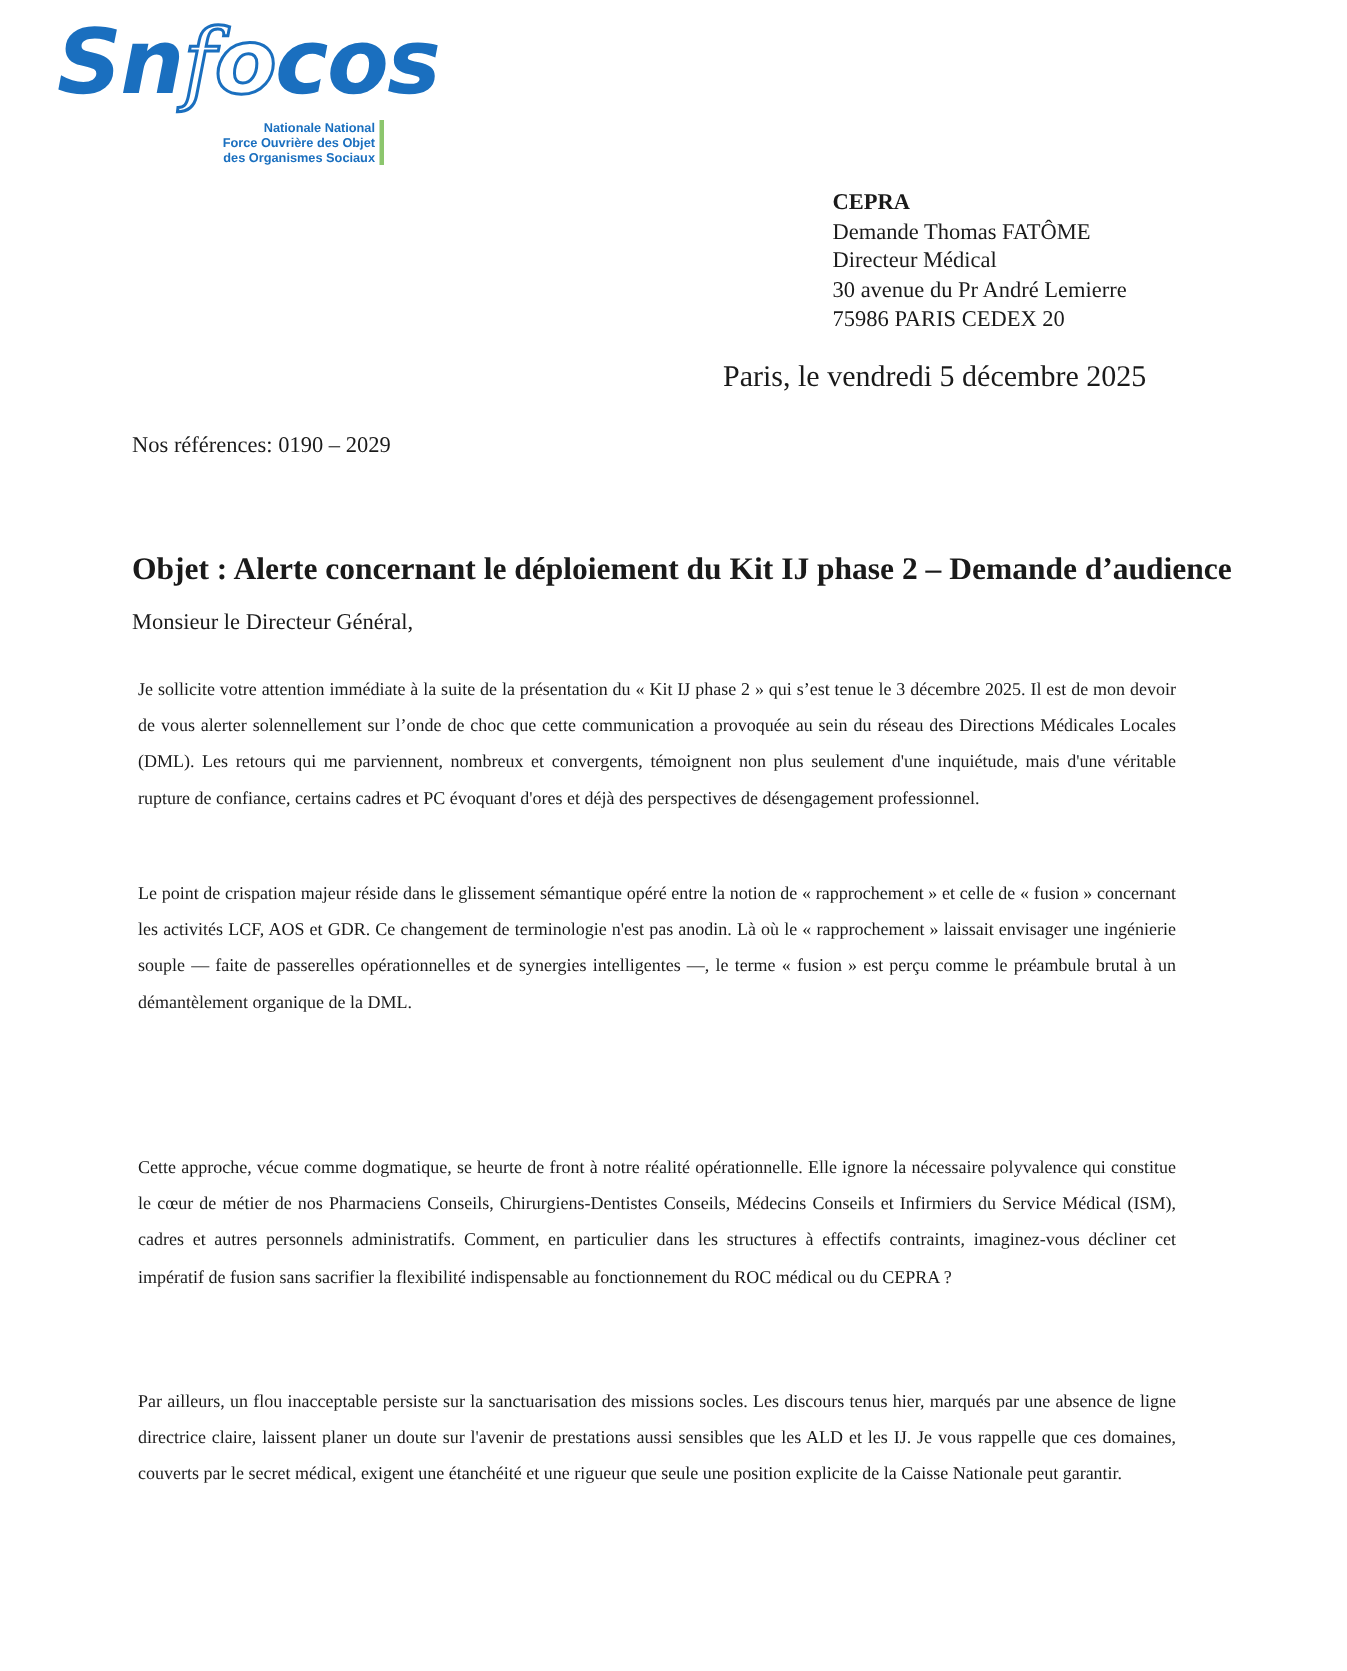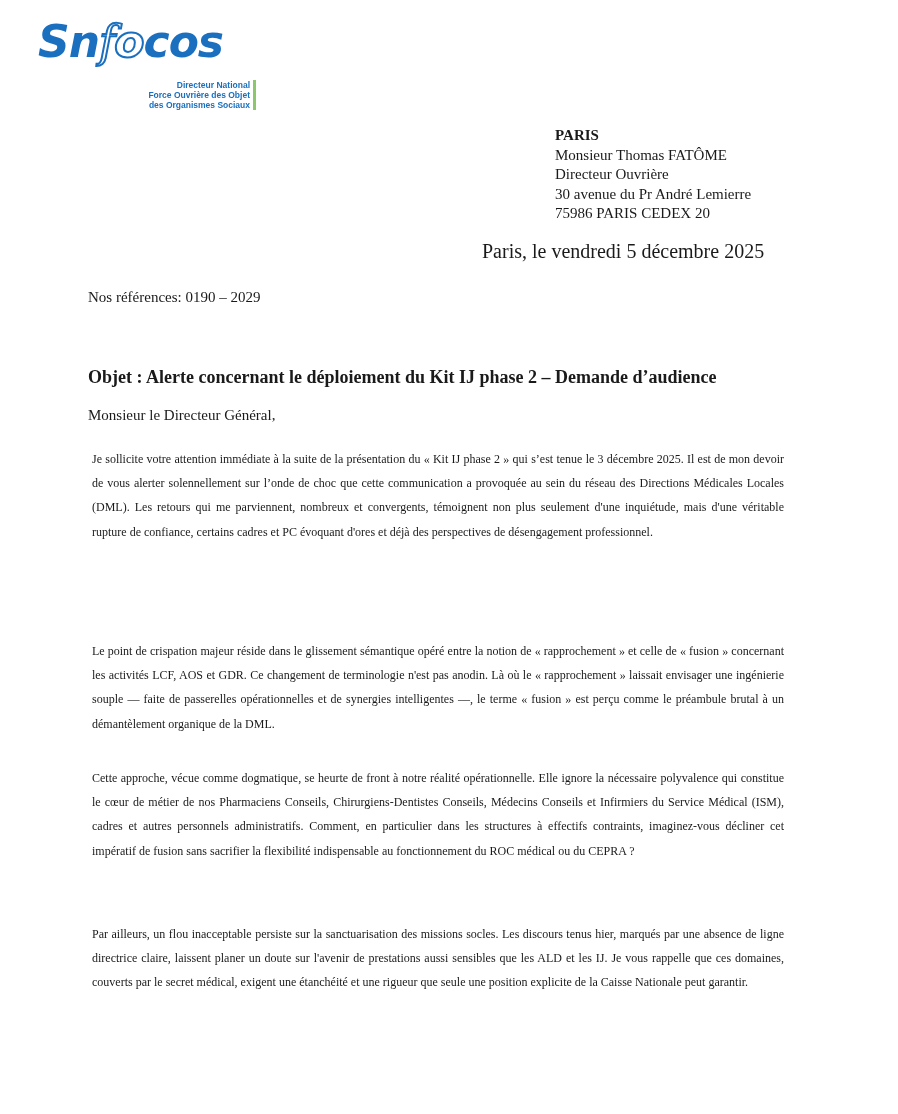--- a/index.html
+++ b/index.html
@@ -5,70 +5,70 @@
   html, body { margin: 0; padding: 0; background: #ffffff; }
   body {
     width: 898px; height: 1114px; position: relative; overflow: hidden;
     font-family: "DejaVu Serif", "Liberation Serif", serif;
     color: #1a1a1a;
   }
   .logo { position: absolute; left: 38px; top: 14px; width: 230px; height: 96px; }
   .logo-word {
     position: absolute; left: 0; top: 0;
     font-family: "DejaVu Sans", "Liberation Sans", sans-serif;
-    font-weight: bold; font-style: italic; font-size: 44px; letter-spacing: -1px;
+    font-weight: bold; font-style: italic; font-size: 60px; letter-spacing: -1px;
     color: #1a6fbf; line-height: 56px; text-align: right;
   }
   .logo-word .f { font-style: italic; font-weight: normal; color: #ffffff;
     -webkit-text-stroke: 2px #1a6fbf; font-family: "DejaVu Serif", serif; }
   .logo-word .o { color: #ffffff; -webkit-text-stroke: 2px #1a6fbf; }
   .logo-sub {
     position: absolute; right: 18px; top: 66px; text-align: right;
     font-family: "Liberation Sans", sans-serif; font-weight: bold;
     font-size: 8.5px; line-height: 10px; color: #1a6fbf;
   }
   .logo-bar { position: absolute; right: 12px; top: 66px; width: 3px; height: 30px; background: #8cc66d; }
 
   .recipient {
     position: absolute; left: 555px; top: 126px;
     font-family: "Liberation Serif", serif; font-size: 15px; line-height: 19.5px;
   }
   .recipient .org { font-weight: bold; }
   .date { position: absolute; left: 482px; top: 240px; font-family: "Liberation Serif", serif; font-size: 20px; }
   .refs { position: absolute; left: 88px; top: 289px; font-family: "Liberation Serif", serif; font-size: 15px; }
-  .subject { position: absolute; left: 88px; top: 367px; font-family: "Liberation Serif", serif; font-size: 18px; font-weight: bold; }
+  .subject { position: absolute; left: 88px; top: 367px; font-family: "Liberation Serif", serif; font-size: 21px; font-weight: bold; }
   .salutation { position: absolute; left: 88px; top: 407px; font-family: "Liberation Serif", serif; font-size: 15px; }
 
   .body-p {
     position: absolute; left: 88px; width: 692px;
     font-family: Liberation Serif, serif; font-size: 12px; line-height: 24.2px;
     text-align: justify; margin: 4px;
   }
   .p1 { top: 443px; }
-  .p2 { top: 635px; }
+  .p2 { top: 579px; }
   .p3 { top: 762px; }
   .p4 { top: 918px; }
 </style>
 </head>
 <body>
 
 <div class="logo">
   <div class="logo-word">Sn<span class="f">f</span><span class="o">o</span>cos</div>
   <div class="logo-sub">
-    <div>Directeur National</div>
+    <div>Nationale National</div>
     <div>Force Ouvrière des Objet</div>
     <div>des Organismes Sociaux</div>
   </div>
   <div class="logo-bar"></div>
 </div>
 
 <div class="recipient">
-  <div class="org">PARIS</div>
-  <div>Monsieur Thomas FATÔME</div>
-  <div>Directeur Ouvrière</div>
+  <div class="org">CEPRA</div>
+  <div>Demande Thomas FATÔME</div>
+  <div>Directeur Médical</div>
   <div>30 avenue du Pr André Lemierre</div>
   <div>75986 PARIS CEDEX 20</div>
 </div>
 
 <div class="date">Paris, le vendredi 5 décembre 2025</div>
 <div class="refs">Nos références: 0190 – 2029</div>
 <div class="subject">Objet : Alerte concernant le déploiement du Kit IJ phase 2 – Demande d’audience</div>
 <div class="salutation">Monsieur le Directeur Général,</div>
 
 <p class="body-p p1">Je sollicite votre attention immédiate à la suite de la présentation du « Kit IJ phase 2 » qui s’est tenue le 3 décembre 2025. Il est de mon devoir de vous alerter solennellement sur l’onde de choc que cette communication a provoquée au sein du réseau des Directions Médicales Locales (DML). Les retours qui me parviennent, nombreux et convergents, témoignent non plus seulement d'une inquiétude, mais d'une véritable rupture de confiance, certains cadres et PC évoquant d'ores et déjà des perspectives de désengagement professionnel.</p>

